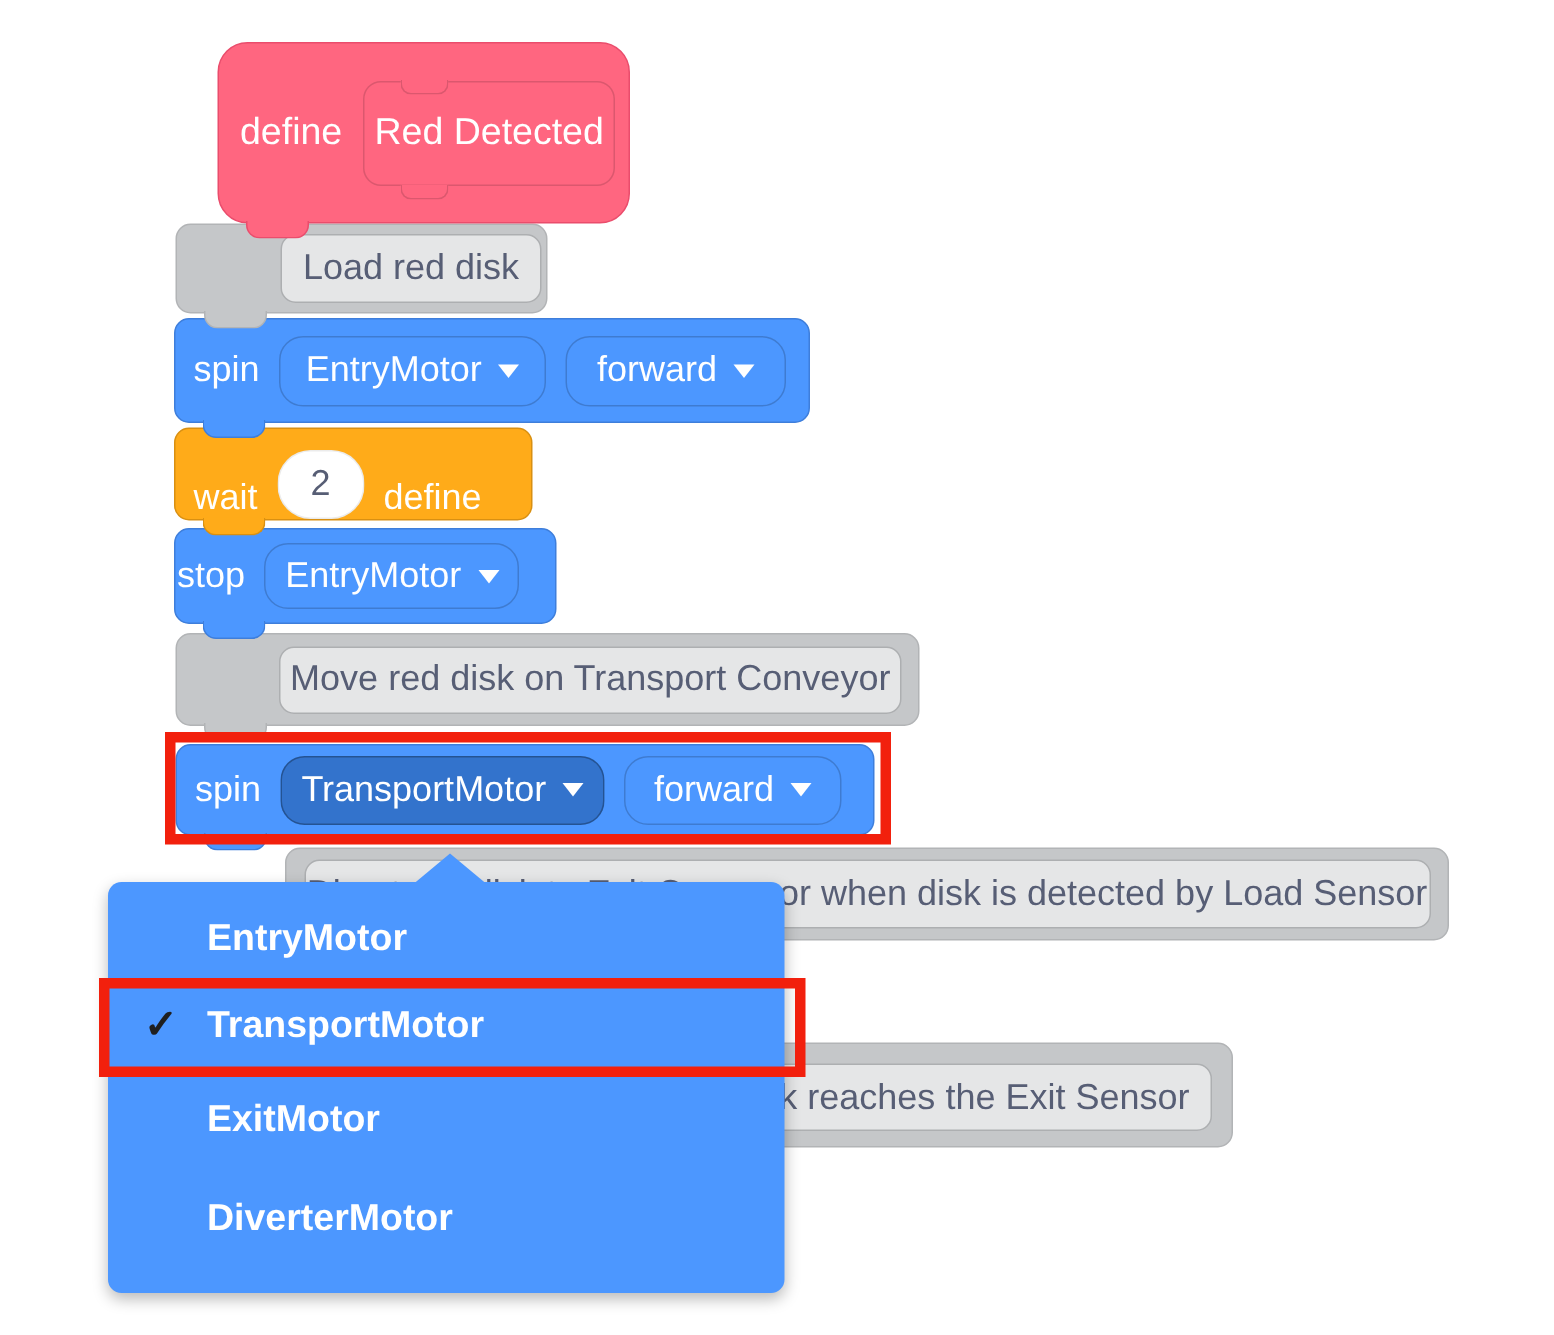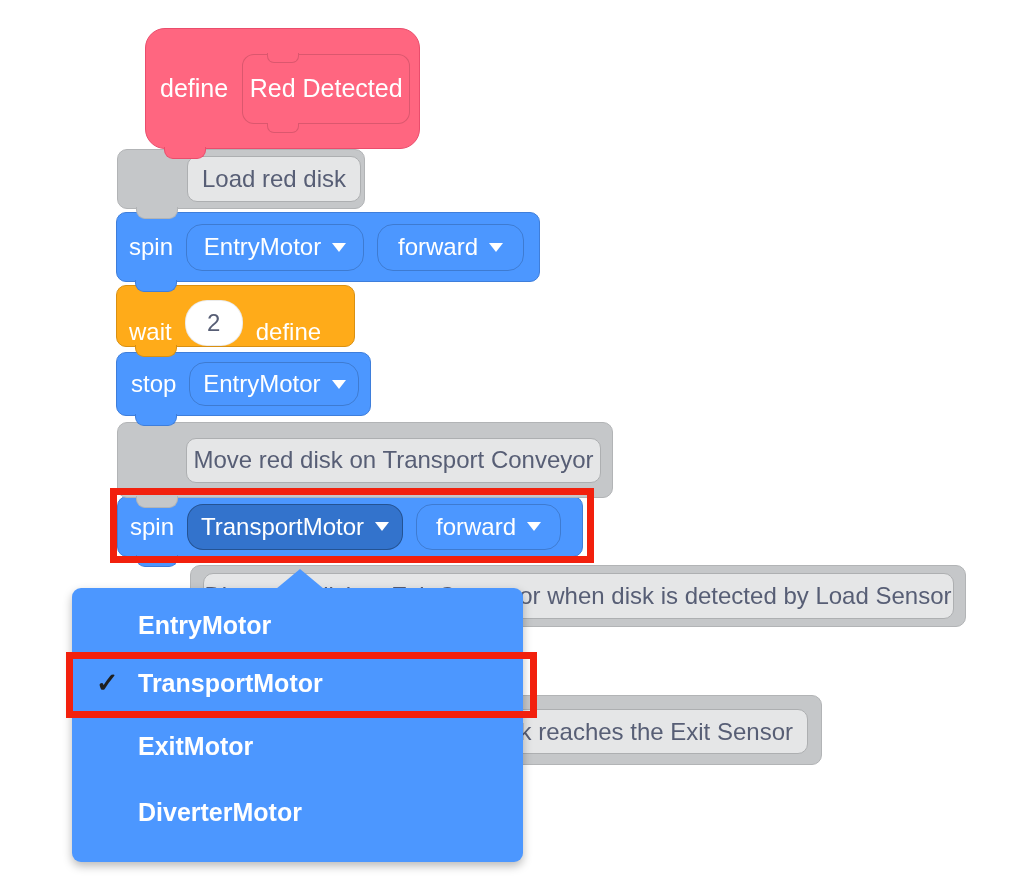--- a/index.html
+++ b/index.html
@@ -130,30 +130,30 @@
 
   <div class="block c-orange" style="left:116px;top:285px;width:239px;height:62px;z-index:17;padding-left:12px;gap:13px;">
     <span>wait</span>
     <div class="oval">
       <span>2</span>
     </div>
     <span>define</span>
     <div class="bump b-orange" style="border:1px solid #D99012;border-top:none;"></div>
   </div>
 
-  <div class="block c-blue" style="left:116px;top:352px;width:255px;height:64px;z-index:16;padding-left:14px;gap:13px;">
+  <div class="block c-blue" style="left:116px;top:352px;width:255px;height:64px;z-index:16;padding-left:1px;gap:13px;">
     <span>stop</span>
     <div class="dd" style="width:170px;height:44px;">
       <span>EntryMotor</span>
       <span class="caret"></span>
     </div>
     <div class="bump b-blue" style="border:1px solid #3E7EDB;border-top:none;"></div>
   </div>
 
-  <div class="block c-gray" style="left:117px;top:422px;width:496px;height:76px;z-index:15;padding-left:68px;">
+  <div class="block c-gray" style="left:117px;top:422px;width:496px;height:62px;z-index:15;padding-left:68px;">
     <div class="gfield" style="width:415px;height:45px;white-space:nowrap;">
       <span>Move red disk on Transport Conveyor</span>
     </div>
     <div class="bump b-gray" style="border:1px solid #B2B4B6;border-top:none;"></div>
   </div>
 
   <div class="block c-blue" style="left:117px;top:496px;width:466px;height:61px;z-index:14;padding-left:12px;gap:13px;">
     <span>spin</span>
     <div class="dd pressed" style="width:216px;height:46px;">
       <span>TransportMotor</span>

